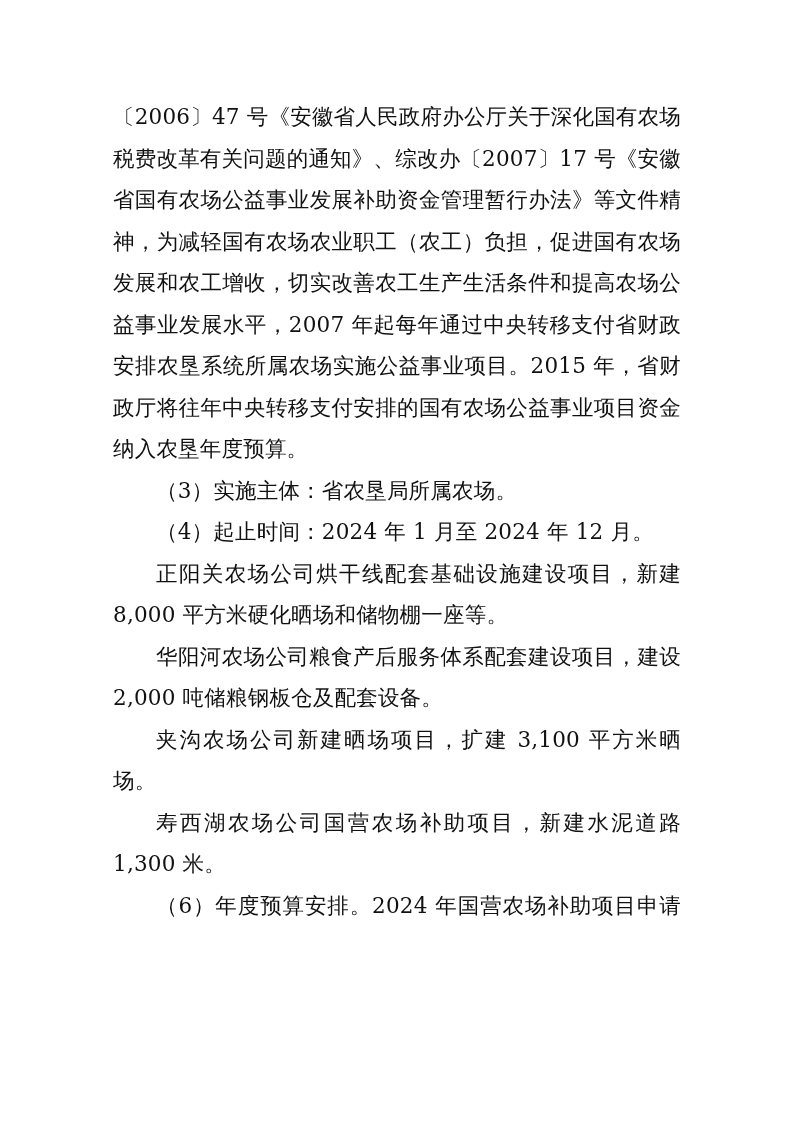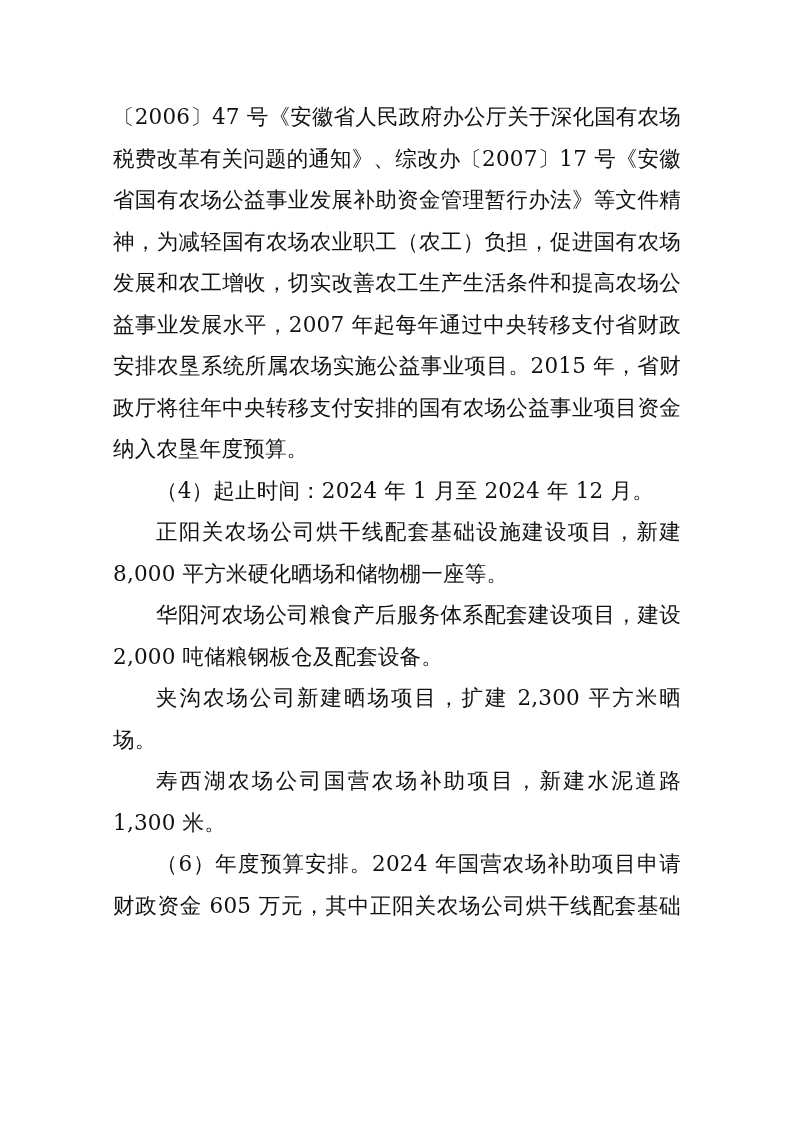--- a/index.html
+++ b/index.html
@@ -52,24 +52,25 @@
     padding-right: 16px;
   }
 </style>
 </head>
 <body>
 
 <div class="page">
 
   <div class="body-area">
     <p class="para">〔2006〕47 号《安徽省人民政府办公厅关于深化国有农场税费改革有关问题的通知》、综改办〔2007〕17 号《安徽省国有农场公益事业发展补助资金管理暂行办法》等文件精神，为减轻国有农场农业职工（农工）负担，促进国有农场发展和农工增收，切实改善农工生产生活条件和提高农场公益事业发展水平，2007 年起每年通过中央转移支付省财政安排农垦系统所属农场实施公益事业项目。2015 年，省财政厅将往年中央转移支付安排的国有农场公益事业项目资金纳入农垦年度预算。</p>
+    <p class="para indent">（3）实施主体：省农垦局所属农场。</p>
     <p class="para indent">（4）起止时间：2024 年 1 月至 2024 年 12 月。</p>
     <p class="para indent">正阳关农场公司烘干线配套基础设施建设项目，新建 8,000 平方米硬化晒场和储物棚一座等。</p>
     <p class="para indent">华阳河农场公司粮食产后服务体系配套建设项目，建设 2,000 吨储粮钢板仓及配套设备。</p>
-    <p class="para indent">夹沟农场公司新建晒场项目，扩建 2,300 平方米晒场。</p>
+    <p class="para indent">夹沟农场公司新建晒场项目，扩建 3,100 平方米晒场。</p>
     <p class="para indent">寿西湖农场公司国营农场补助项目，新建水泥道路 1,300 米。</p>
     <p class="para indent">（6）年度预算安排。2024 年国营农场补助项目申请财政资金 605 万元，其中正阳关农场公司烘干线配套基础设施建设项目预算拨款安排 185 万元，皖河农场公司永成</p>
   </div>
 
   <div class="footer">
     <span class="footer-inner">- 31 -</span>
   </div>
 
 </div>
 

